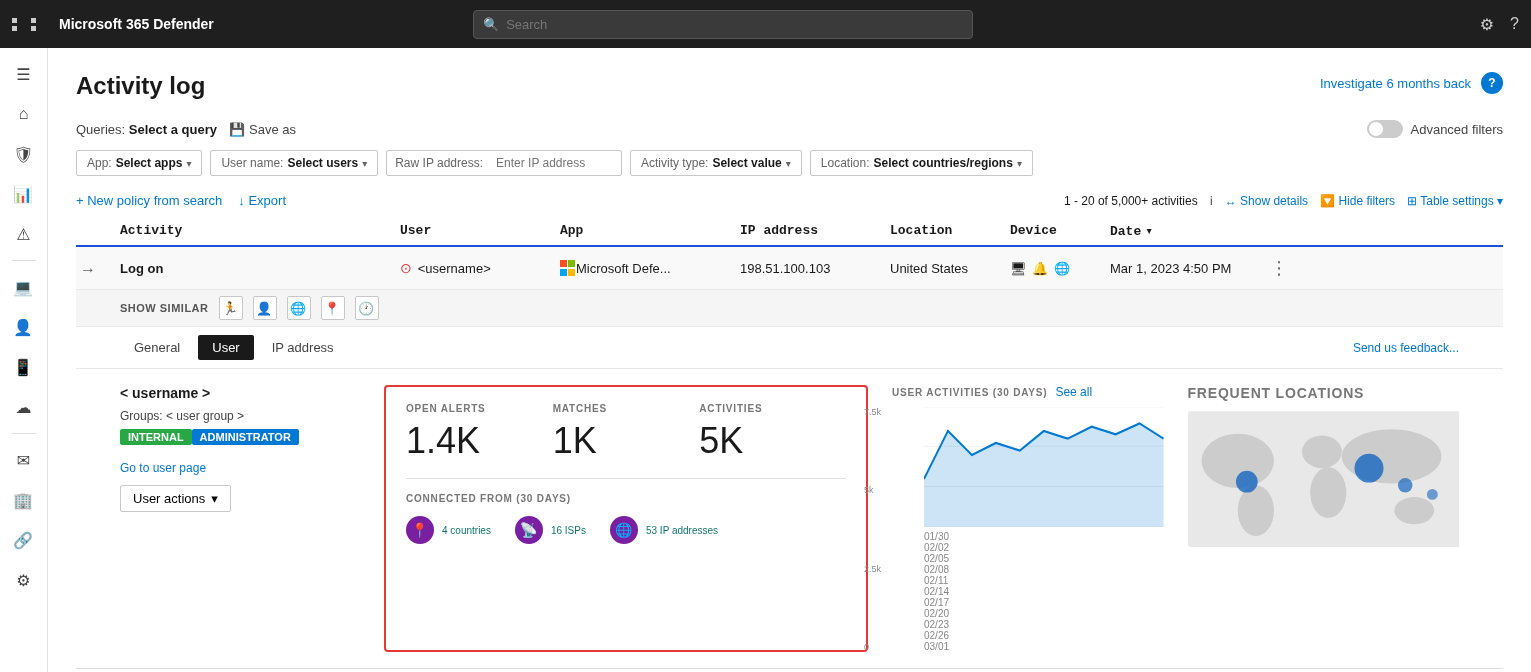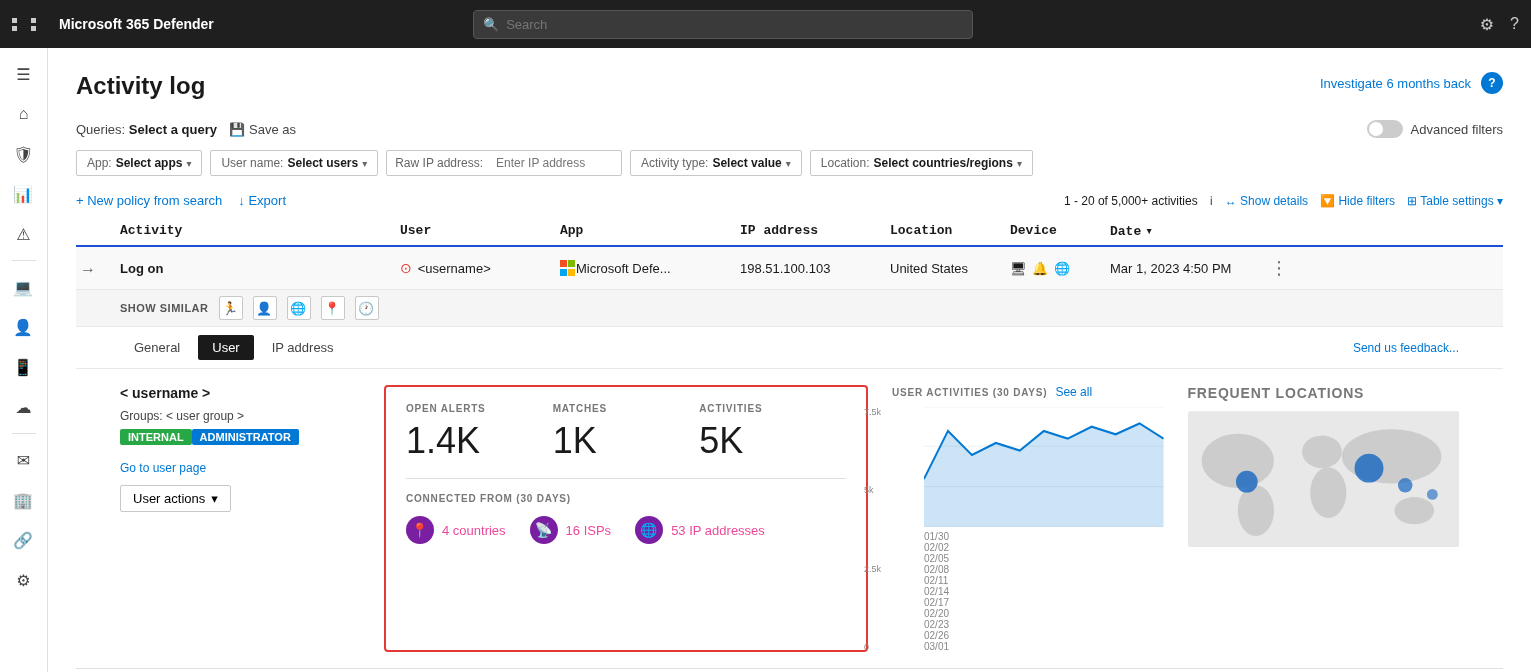--- a/index.html
+++ b/index.html
@@ -478,21 +478,21 @@
       border-radius: 50%;
       display: flex;
       align-items: center;
       justify-content: center;
       font-size: 14px;
       color: white;
     }
     .ci-location { background: #7b1fa2; }
     .ci-isp { background: #7b1fa2; }
     .ci-ip { background: #7b1fa2; }
-    .connected-text { font-size: 13px; color: #ec4899; }
+    .connected-text { font-size: 10px; color: #0f766e; }
 
     
     .chart-col {
       flex: 1;
       min-width: 200px;
     }
     .chart-header {
       display: flex;
       align-items: center;
       gap: 8px;

